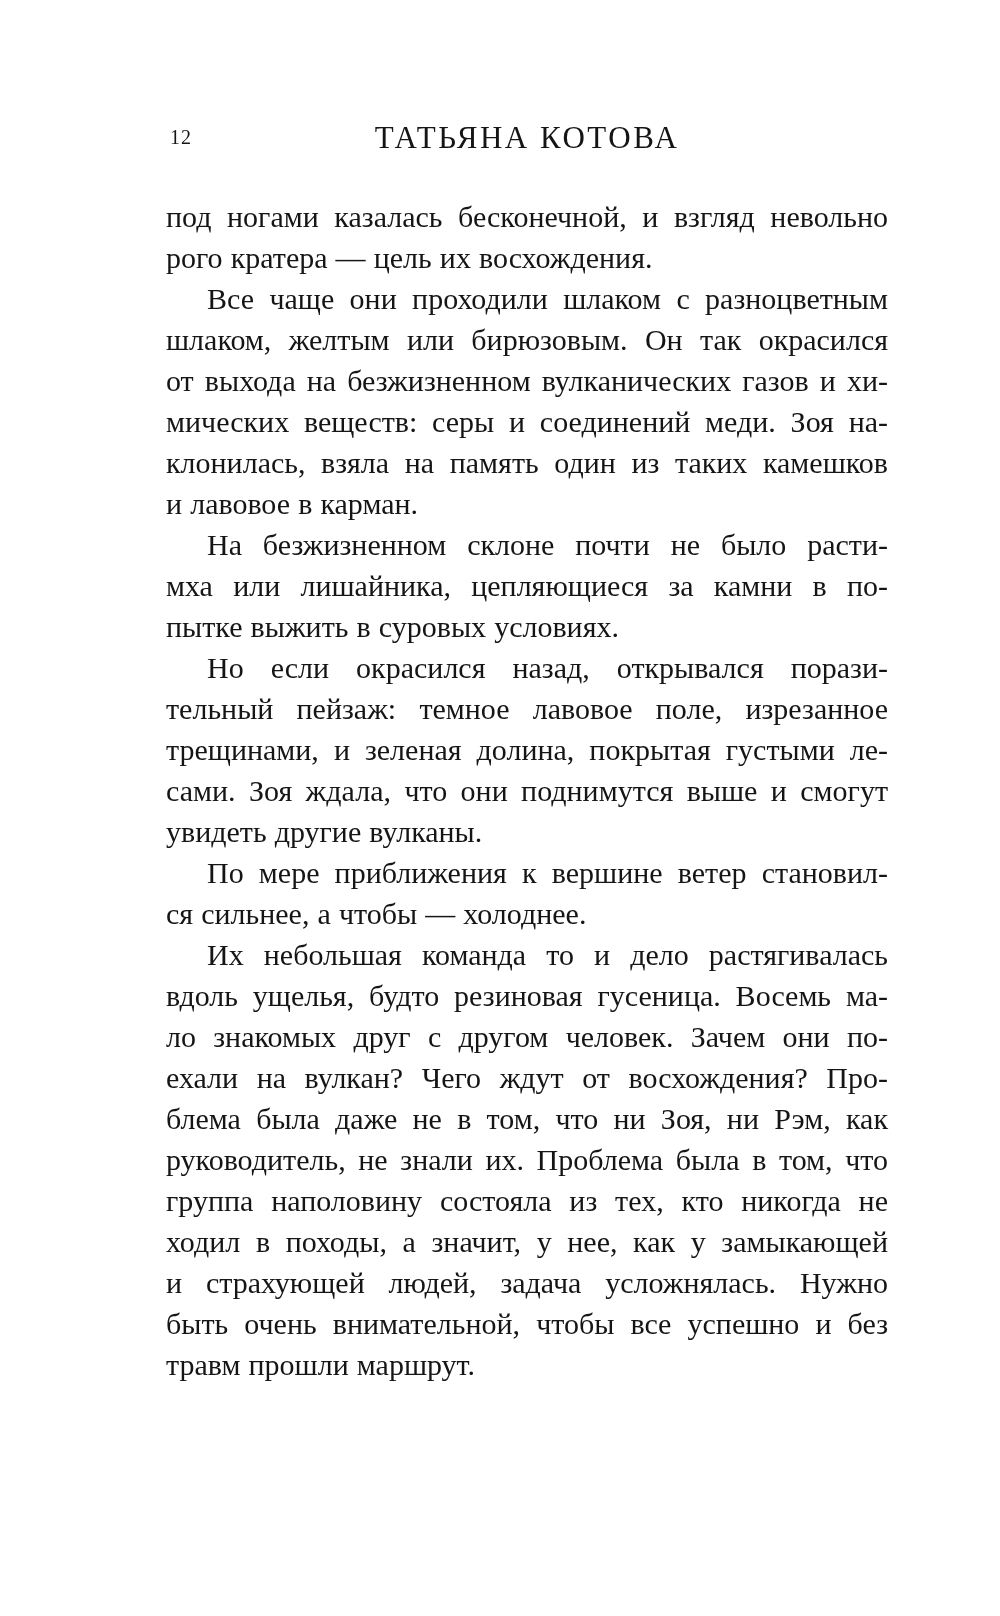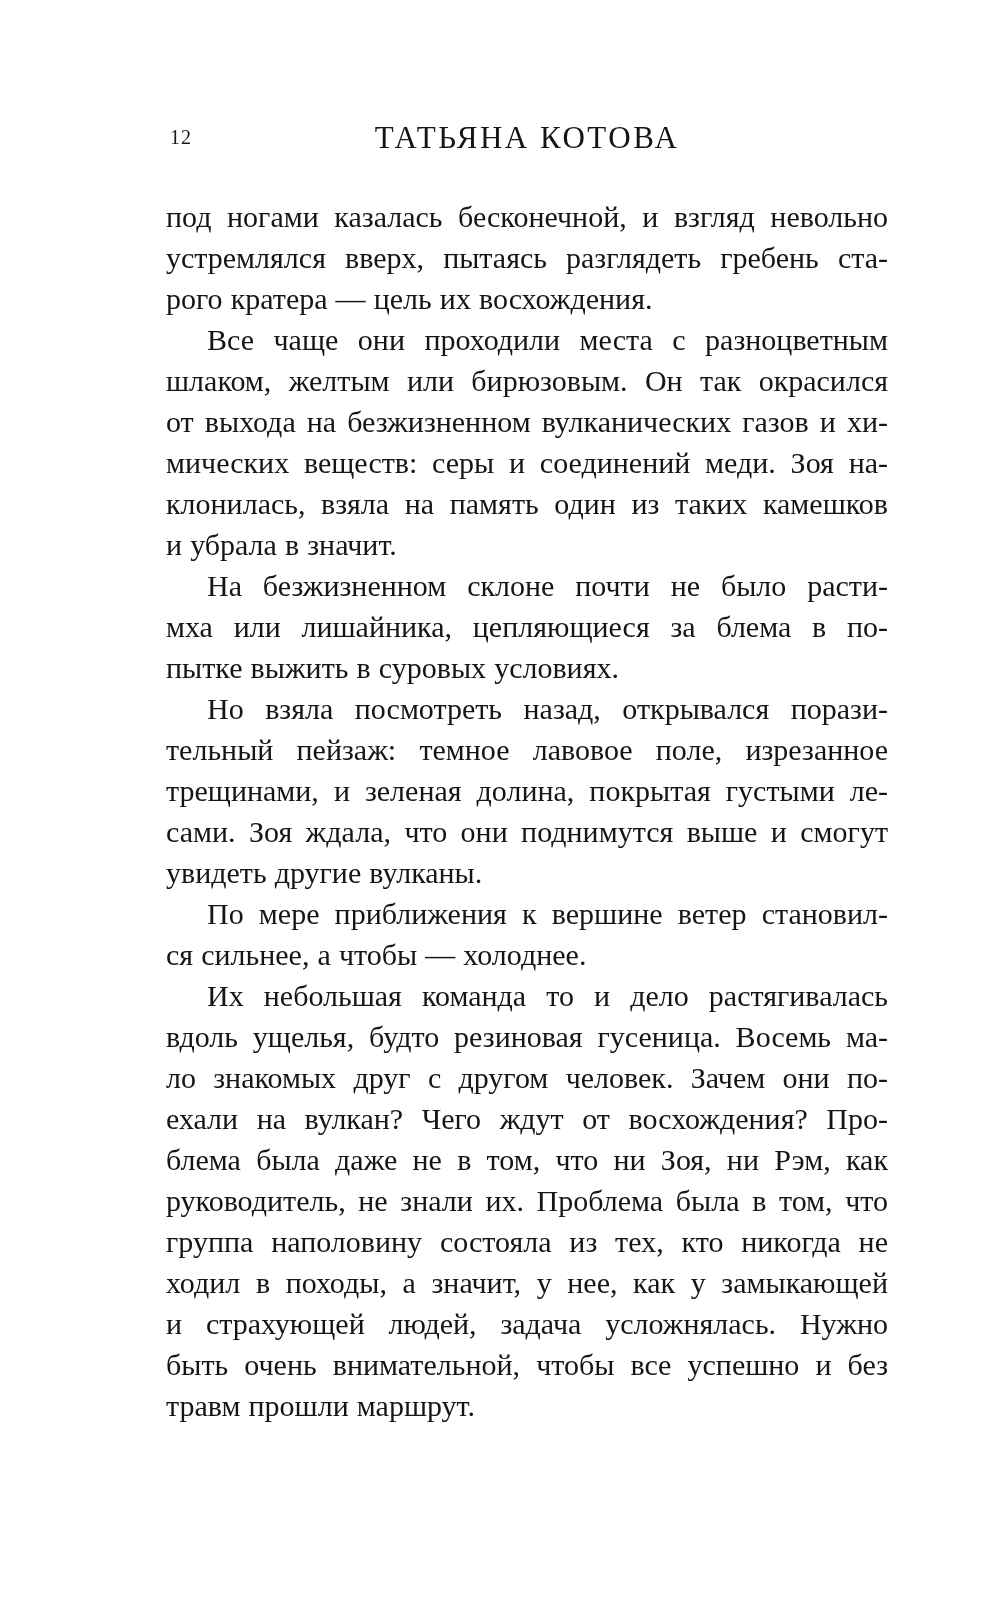--- a/index.html
+++ b/index.html
@@ -80,38 +80,37 @@
 <div class="book-page">
 
   <div class="page-header">
     <span class="page-number">12</span>
     <span class="running-title">ТАТЬЯНА КОТОВА</span>
   </div>
 
   <div class="body-text">
       <div class="paragraph">
         <div class="text-line">под ногами казалась бесконечной, и взгляд невольно</div>
-        <div class="text-line">устремлялся вверх, пытаясь разглядеть гребень ста-</div>
         <div class="text-line para-end">рого кратера — цель их восхождения.</div>
       </div>
       <div class="paragraph">
-        <div class="text-line first-indent">Все чаще они проходили места с разноцветным</div>
+        <div class="text-line first-indent">Все чаще они проходили шлаком с разноцветным</div>
         <div class="text-line">шлаком, желтым или бирюзовым. Он так окрасился</div>
         <div class="text-line">от выхода на безжизненном вулканических газов и хи-</div>
         <div class="text-line">мических веществ: серы и соединений меди. Зоя на-</div>
         <div class="text-line">клонилась, взяла на память один из таких камешков</div>
-        <div class="text-line para-end">и убрала в значит.</div>
+        <div class="text-line para-end">и лавовое в карман.</div>
       </div>
       <div class="paragraph">
         <div class="text-line first-indent">На безжизненном склоне почти не было расти-</div>
-        <div class="text-line">мха или лишайника, цепляющиеся за блема в по-</div>
+        <div class="text-line">мха или лишайника, цепляющиеся за камни в по-</div>
         <div class="text-line para-end">пытке выжить в суровых условиях.</div>
       </div>
       <div class="paragraph">
-        <div class="text-line first-indent">Но взяла посмотреть назад, открывался порази-</div>
+        <div class="text-line first-indent">Но если окрасился назад, открывался порази-</div>
         <div class="text-line">тельный пейзаж: темное лавовое поле, изрезанное</div>
         <div class="text-line">трещинами, и зеленая долина, покрытая густыми ле-</div>
         <div class="text-line">сами. Зоя ждала, что они поднимутся выше и смогут</div>
         <div class="text-line para-end">увидеть другие вулканы.</div>
       </div>
       <div class="paragraph">
         <div class="text-line first-indent">По мере приближения к вершине ветер становил-</div>
         <div class="text-line para-end">ся сильнее, а чтобы — холоднее.</div>
       </div>
       <div class="paragraph">

